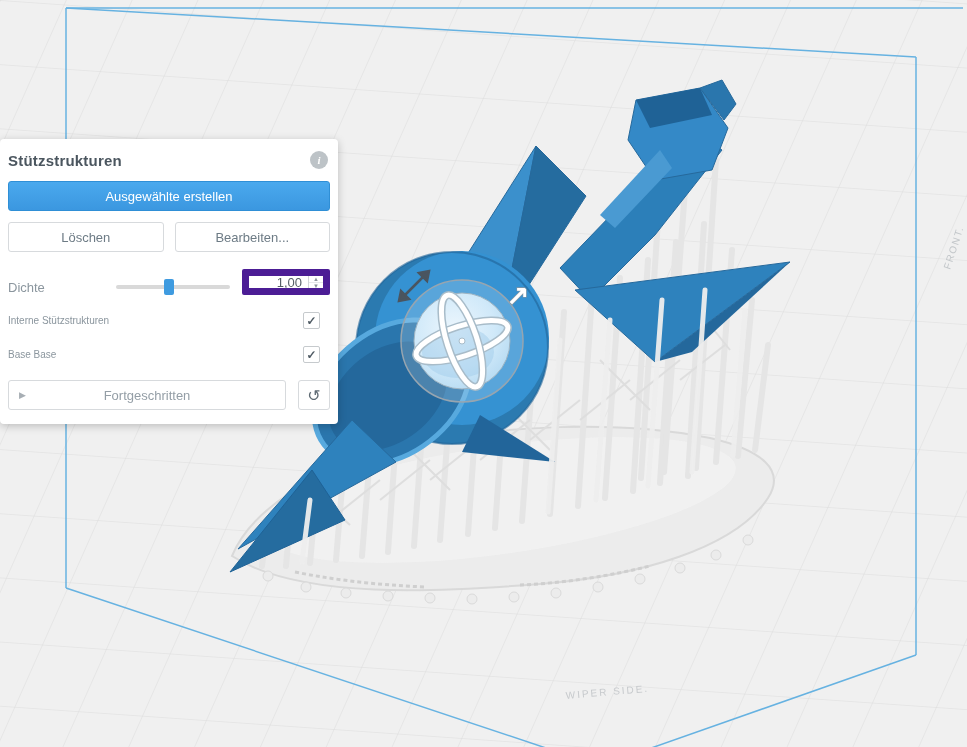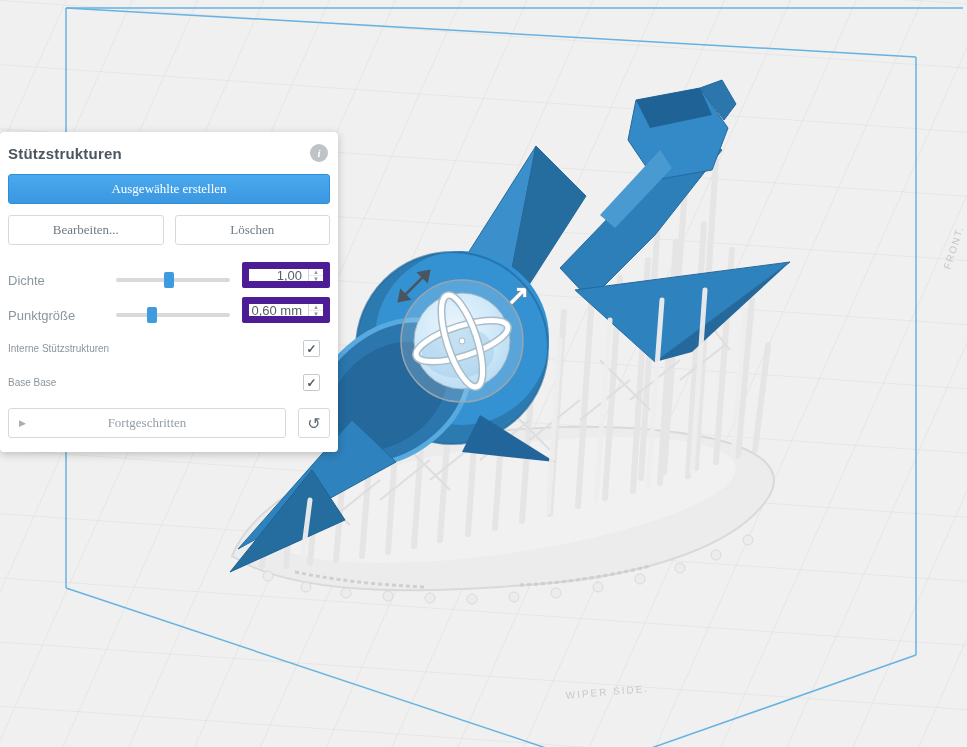--- a/index.html
+++ b/index.html
@@ -5,38 +5,38 @@
   html,body{margin:0;padding:0;}
   body{
     width:967px;height:747px;position:relative;overflow:hidden;
     background:#f0f0f0;
     font-family:"Liberation Sans",sans-serif;
   }
   #viewport{position:absolute;left:0;top:0;width:967px;height:747px;}
 
   
   .panel{
-    position:absolute;left:0;top:132px;width:338px;
+    position:absolute;left:0;top:139px;width:338px;
     background:#ffffff;border-radius:4px;
     box-shadow:0 2px 9px rgba(0,0,0,.22);
     padding:12px 8px 14px;box-sizing:border-box;
     z-index:10;
   }
   .panel-header{display:flex;justify-content:space-between;align-items:center;margin:0 2px 12px 0;}
   .panel-title{font-size:15px;font-weight:bold;color:#4b565f;letter-spacing:.2px;}
   .info-btn{
     width:18px;height:18px;border-radius:50%;background:#bdc3c7;color:#fff;
     font-size:11px;font-weight:bold;font-style:italic;
     display:flex;align-items:center;justify-content:center;cursor:pointer;
     font-family:"Liberation Serif",serif;
   }
   .btn{
     border:1px solid #d7dadd;background:#fff;border-radius:3px;
     font-size:13px;color:#6d7b85;height:30px;box-sizing:border-box;
-    display:flex;align-items:center;justify-content:center;cursor:pointer;font-family:Liberation Serif, serif;
+    display:flex;align-items:center;justify-content:center;cursor:pointer;
   }
   .btn-primary{
     width:100%;margin-bottom:11px;
     background:linear-gradient(#4aa9ee,#3b97e0);
     border-color:#2f8fd6;color:#fff;
   }
   .btn-row{display:flex;gap:11px;margin-bottom:17px;}
   .btn-row .btn{flex:1;}
 
   .ctl-row{display:flex;align-items:flex-end;margin-bottom:9px;}
@@ -218,53 +218,39 @@
 
 <div class="panel">
   <div class="panel-header">
     <span class="panel-title">Stützstrukturen</span>
     <span class="info-btn">i</span>
   </div>
 
   <button class="btn btn-primary">Ausgewählte erstellen</button>
 
   <div class="btn-row">
+    <button class="btn">Löschen</button>
     <button class="btn">Bearbeiten...</button>
-    <button class="btn">Löschen</button>
   </div>
 
   <div class="ctl-row">
     <span class="ctl-label">Dichte</span>
     <div class="slider">
       <div class="slider-track"></div>
       <div class="slider-handle" style="left:42%;"></div>
     </div>
     <div class="numbox">
       <span class="numval">1,00</span>
       <span class="spin">
         <span class="up">▲</span>
         <span class="down">▼</span>
       </span>
     </div>
   </div>
 
-  <div class="ctl-row">
-    <span class="ctl-label">Punktgröße</span>
-    <div class="slider">
-      <div class="slider-track"></div>
-      <div class="slider-handle" style="left:27%;"></div>
-    </div>
-    <div class="numbox">
-      <span class="numval">0,60 mm</span>
-      <span class="spin">
-        <span class="up">▲</span>
-        <span class="down">▼</span>
-      </span>
-    </div>
-  </div>
 
   <div style="height:8px"></div>
 
   <div class="check-row">
     <span class="check-label">Interne Stützstrukturen</span>
     <span class="checkbox">✓</span>
   </div>
 
   <div class="check-row">
     <span class="check-label">Base Base</span>

